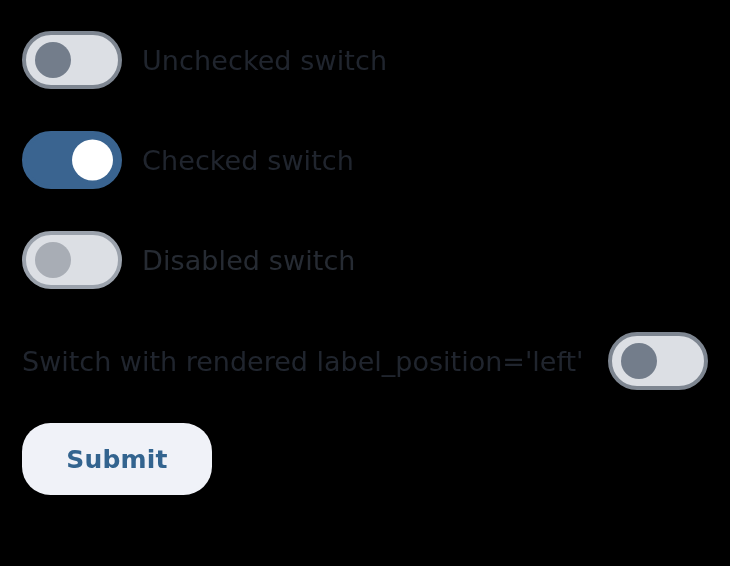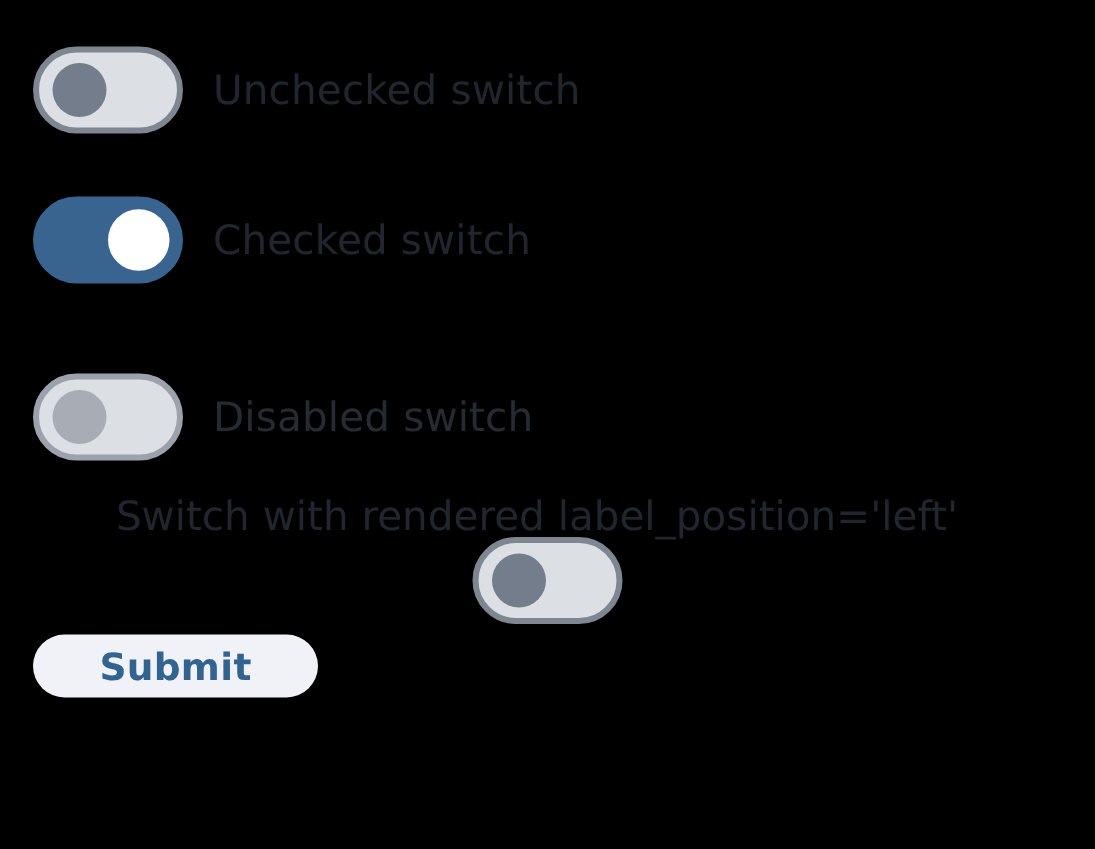--- a/index.html
+++ b/index.html
@@ -28,32 +28,31 @@
   
   .switch-row {
     position: absolute;
     left: 22px;
     display: flex;
     align-items: center;
     height: 60px;
   }
   .row-unchecked { top: 30px; }
   .row-checked   { top: 130px; text-align: right; }
-  .row-disabled  { top: 248px; }
+  .row-disabled  { top: 230px; }
 
   .row-left-label {
     position: absolute;
     left: 22px;
     top: 331px;
     width: 686px;
     height: 60px;
     display: flex;
     align-items: center;
     justify-content: space-between;
-    flex-direction: column;
   }
 
   
   .switch {
     position: relative;
     width: 100px;
     height: 58px;
     border-radius: 29px;
     box-sizing: border-box;
     flex: 0 0 auto;
@@ -125,21 +124,21 @@
     white-space: nowrap;
     user-select: none;
   }
 
   
   .submit-button {
     position: absolute;
     left: 22px;
     top: 423px;
     width: 190px;
-    height: 42px;
+    height: 72px;
     border: none;
     border-radius: 28.5px;
     background: #f0f2f8;
     color: #33648f;
     font-family: "DejaVu Sans", sans-serif;
     font-size: 25px;
     font-weight: bold;
     letter-spacing: 0.2px;
     cursor: pointer;
     padding: 0;

